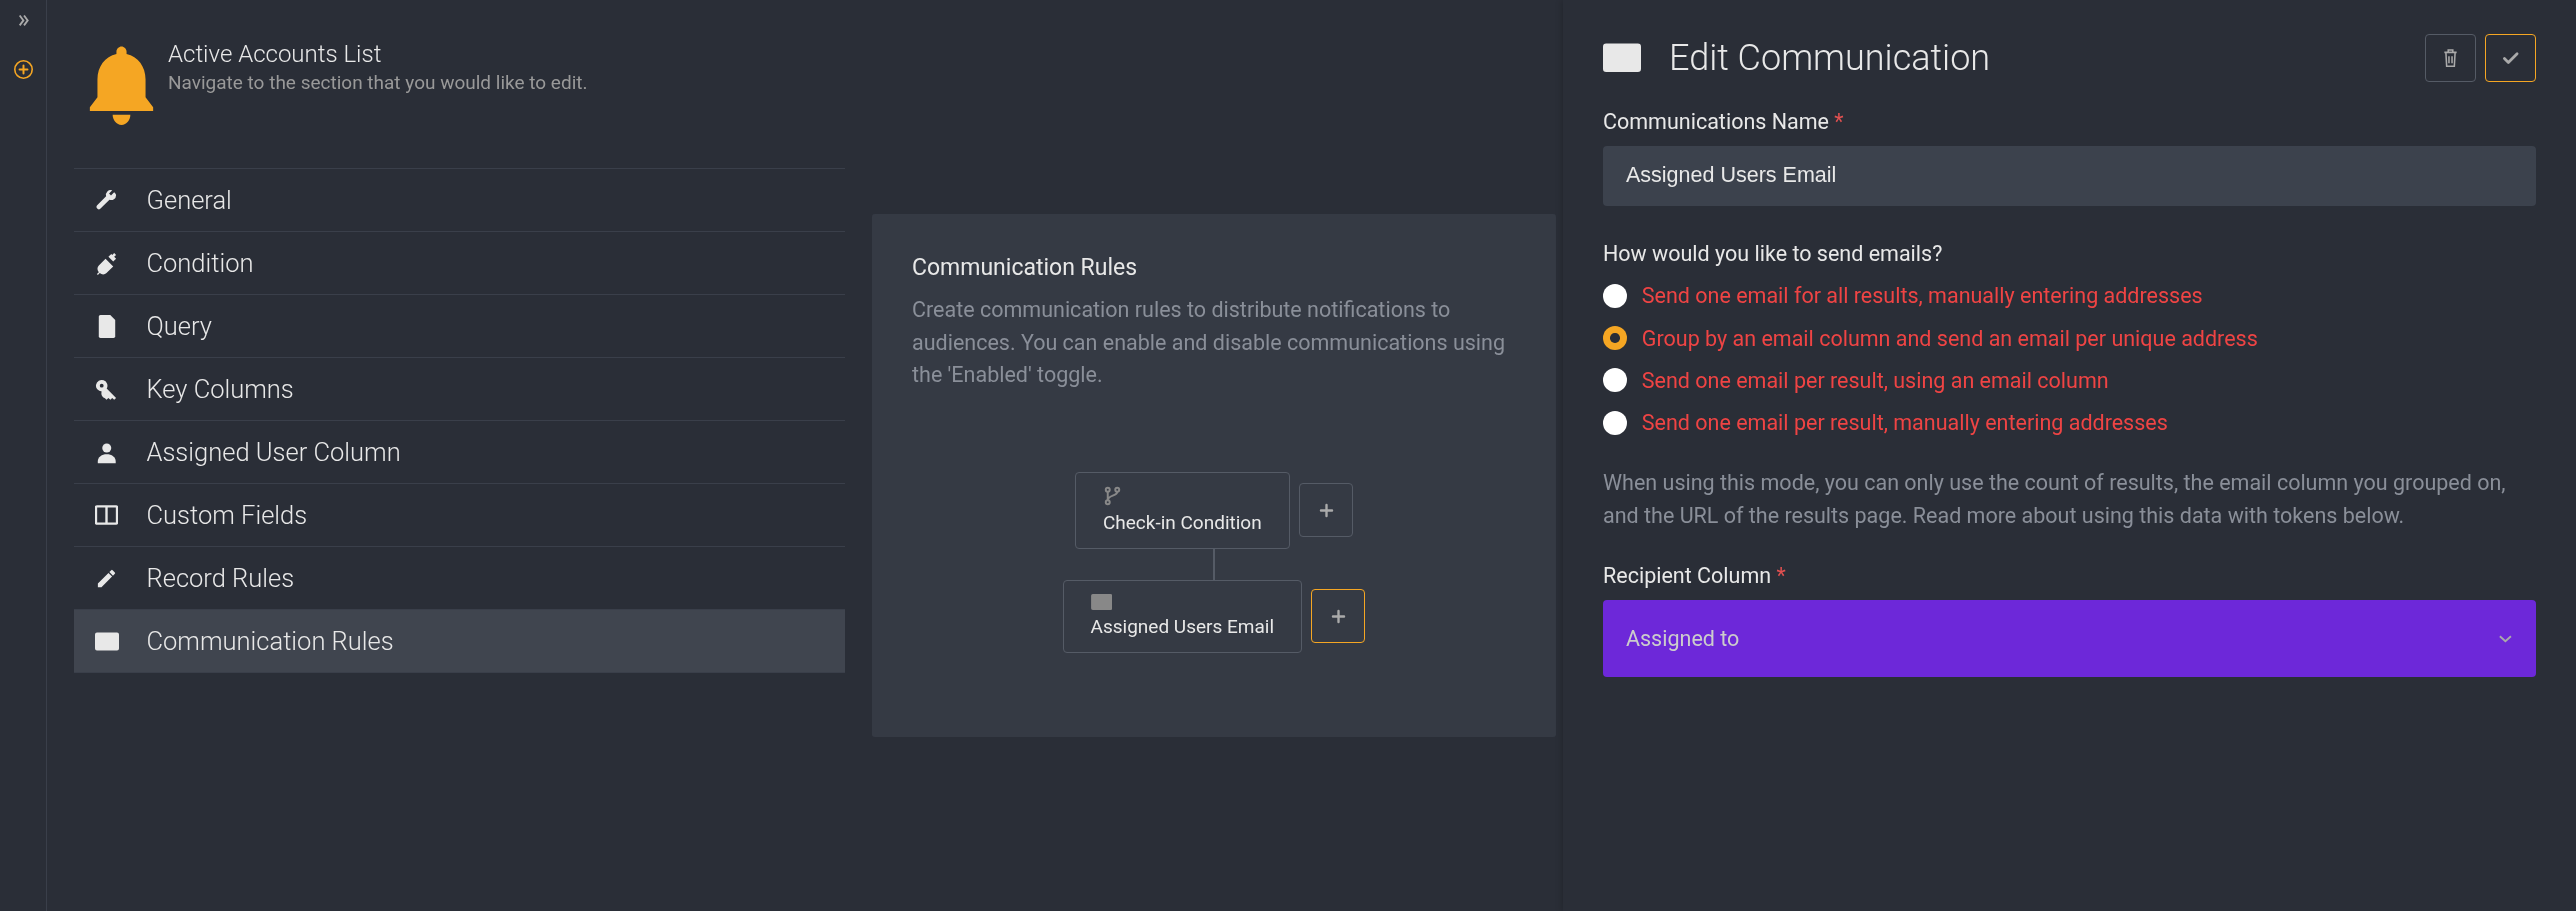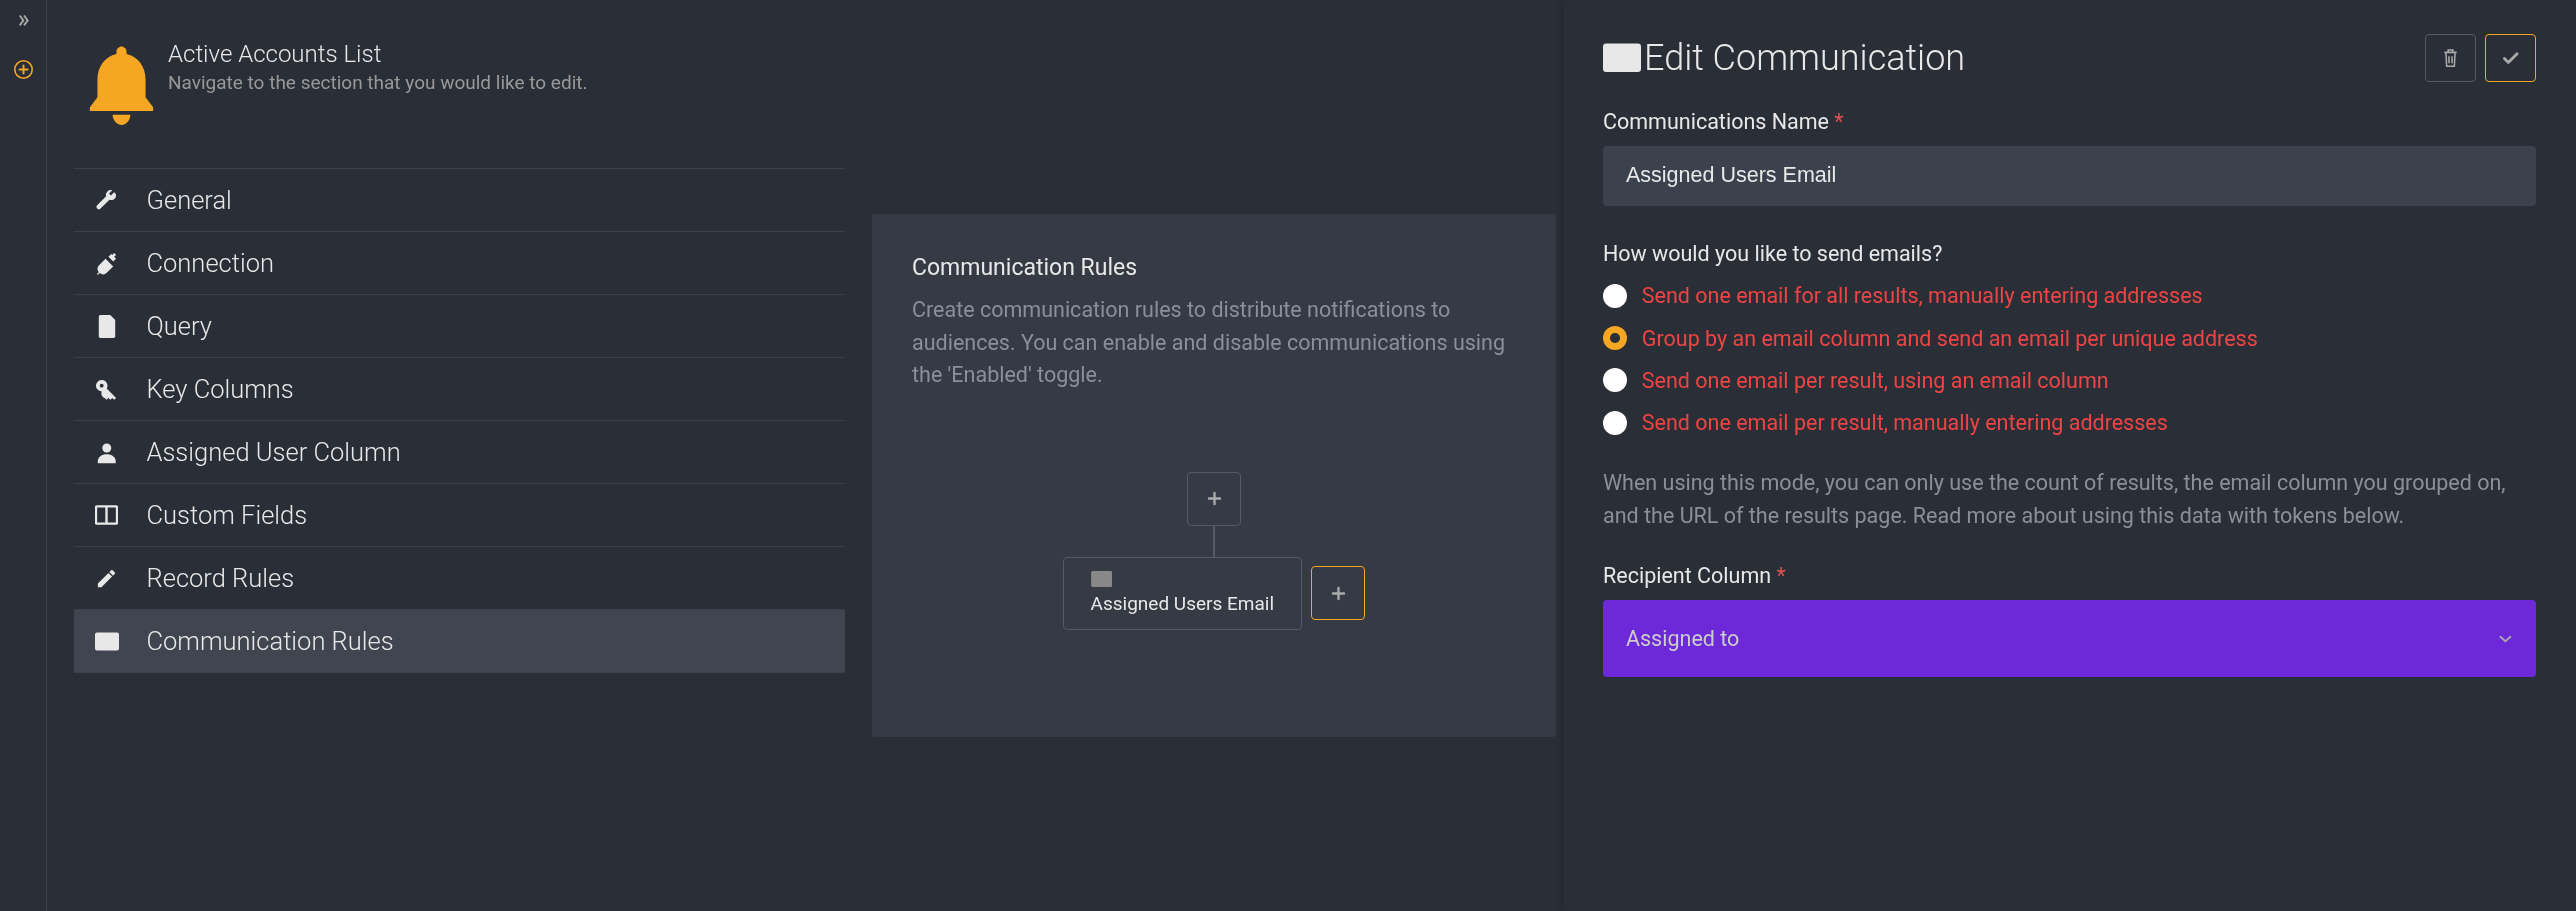--- a/index.html
+++ b/index.html
@@ -186,21 +186,21 @@
   }
   .panel-header-row {
     display: flex;
     align-items: center;
     justify-content: space-between;
     margin-bottom: 27px;
   }
   .panel-title-wrap {
     display: flex;
     align-items: center;
-    gap: 3px;
+    gap: 28px;
   }
   .panel-title {
     font-size: 36px;
     font-weight: 300;
     color: #e8e8e8;
   }
   .panel-actions {
     display: flex;
     gap: 9.4px;
   }
@@ -356,21 +356,21 @@
                 </svg>
               </span>
             <span>General</span>
           </div>
           <div class="nav-item">
             <span class="nav-icon">
                 <svg width="23" height="23" viewBox="0 0 24 24" fill="#e8e8e8">
                   <path d="M17 2l-3 3 5 5 3-3-2-2 2-2-2-2-2 2-1-1zm-6 5L4 14a5 5 0 0 0 0 7l-2 2 1 1 2-2a5 5 0 0 0 7 0l7-7-8-8z"></path>
                 </svg>
               </span>
-            <span>Connection</span>
+            <span>Condition</span>
           </div>
           <div class="nav-item">
             <span class="nav-icon">
                 <svg width="20" height="23" viewBox="0 0 24 28" fill="#e8e8e8">
                   <path d="M4 0h12l6 6v20a2 2 0 0 1-2 2H4a2 2 0 0 1-2-2V2a2 2 0 0 1 2-2z"></path>
                 </svg>
               </span>
             <span>Query</span>
           </div>
           <div class="nav-item">
@@ -417,20 +417,31 @@
           </div>
         </div>
       </div>
 
       <div class="rules-pane" style="margin-top:174px; height:523px; flex:0 0 684px;">
         <div class="rules-title">Communication Rules</div>
         <div class="rules-desc">Create communication rules to distribute notifications to audiences. You can enable and disable communications using the 'Enabled' toggle.</div>
 
         <div class="diagram">
           <div class="node-row">
+            <div class="node">
+              <span class="node-icon">
+                <svg width="19" height="20" viewBox="0 0 24 24" fill="none" stroke="#888" stroke-width="2.5">
+                    <circle cx="6" cy="4" r="2.5"></circle>
+                    <circle cx="18" cy="4" r="2.5"></circle>
+                    <circle cx="6" cy="20" r="2.5"></circle>
+                    <path d="M6 6.5v11M18 6.5c0 6-12 4-12 11"></path>
+                  </svg>
+              </span>
+              <span class="node-label">Check-in Condition</span>
+            </div>
             <div class="plus-btn">
               <svg width="19" height="19" viewBox="0 0 24 24" stroke="#aaa" stroke-width="3" stroke-linecap="round">
                   <path d="M12 5v14M5 12h14"></path>
                 </svg>
             </div>
           </div>
           <div class="connector"></div>
           <div class="node-row">
             <div class="node">
               <span class="node-icon">

